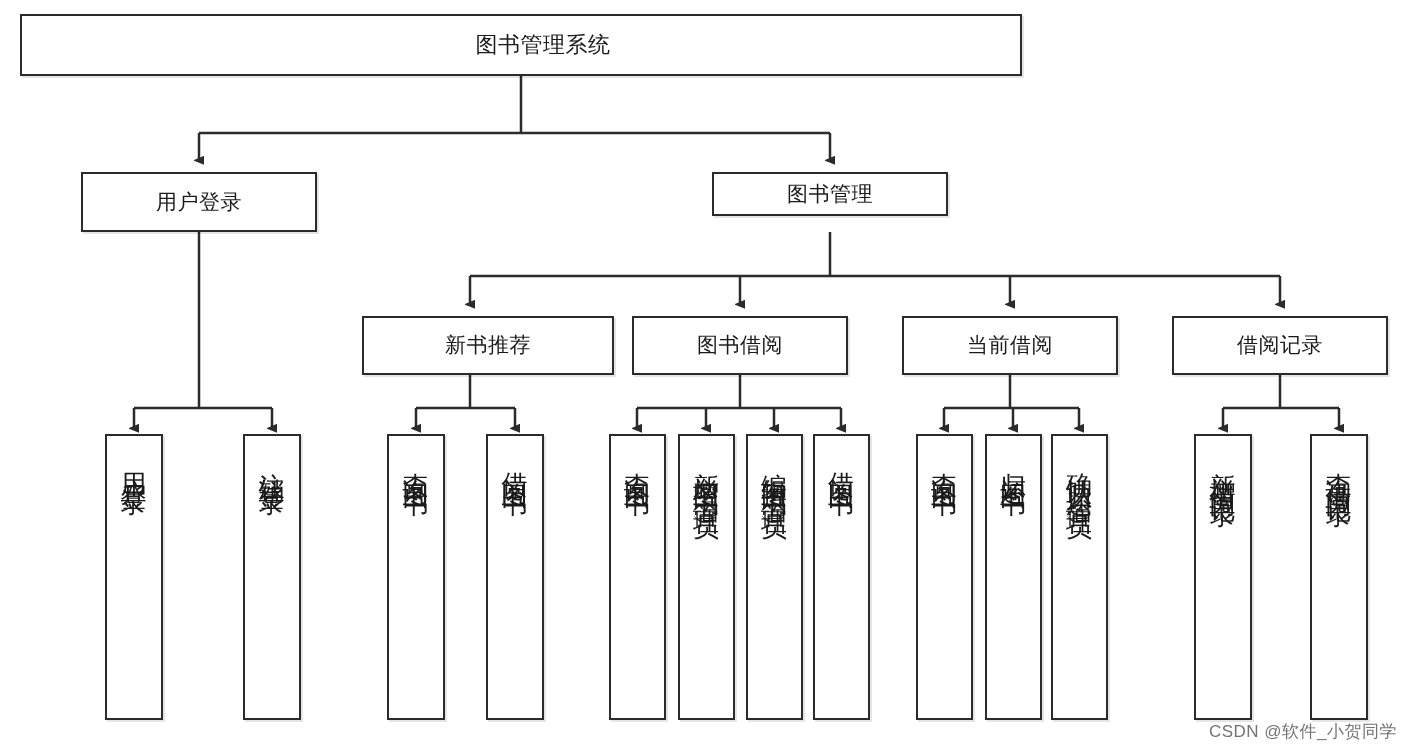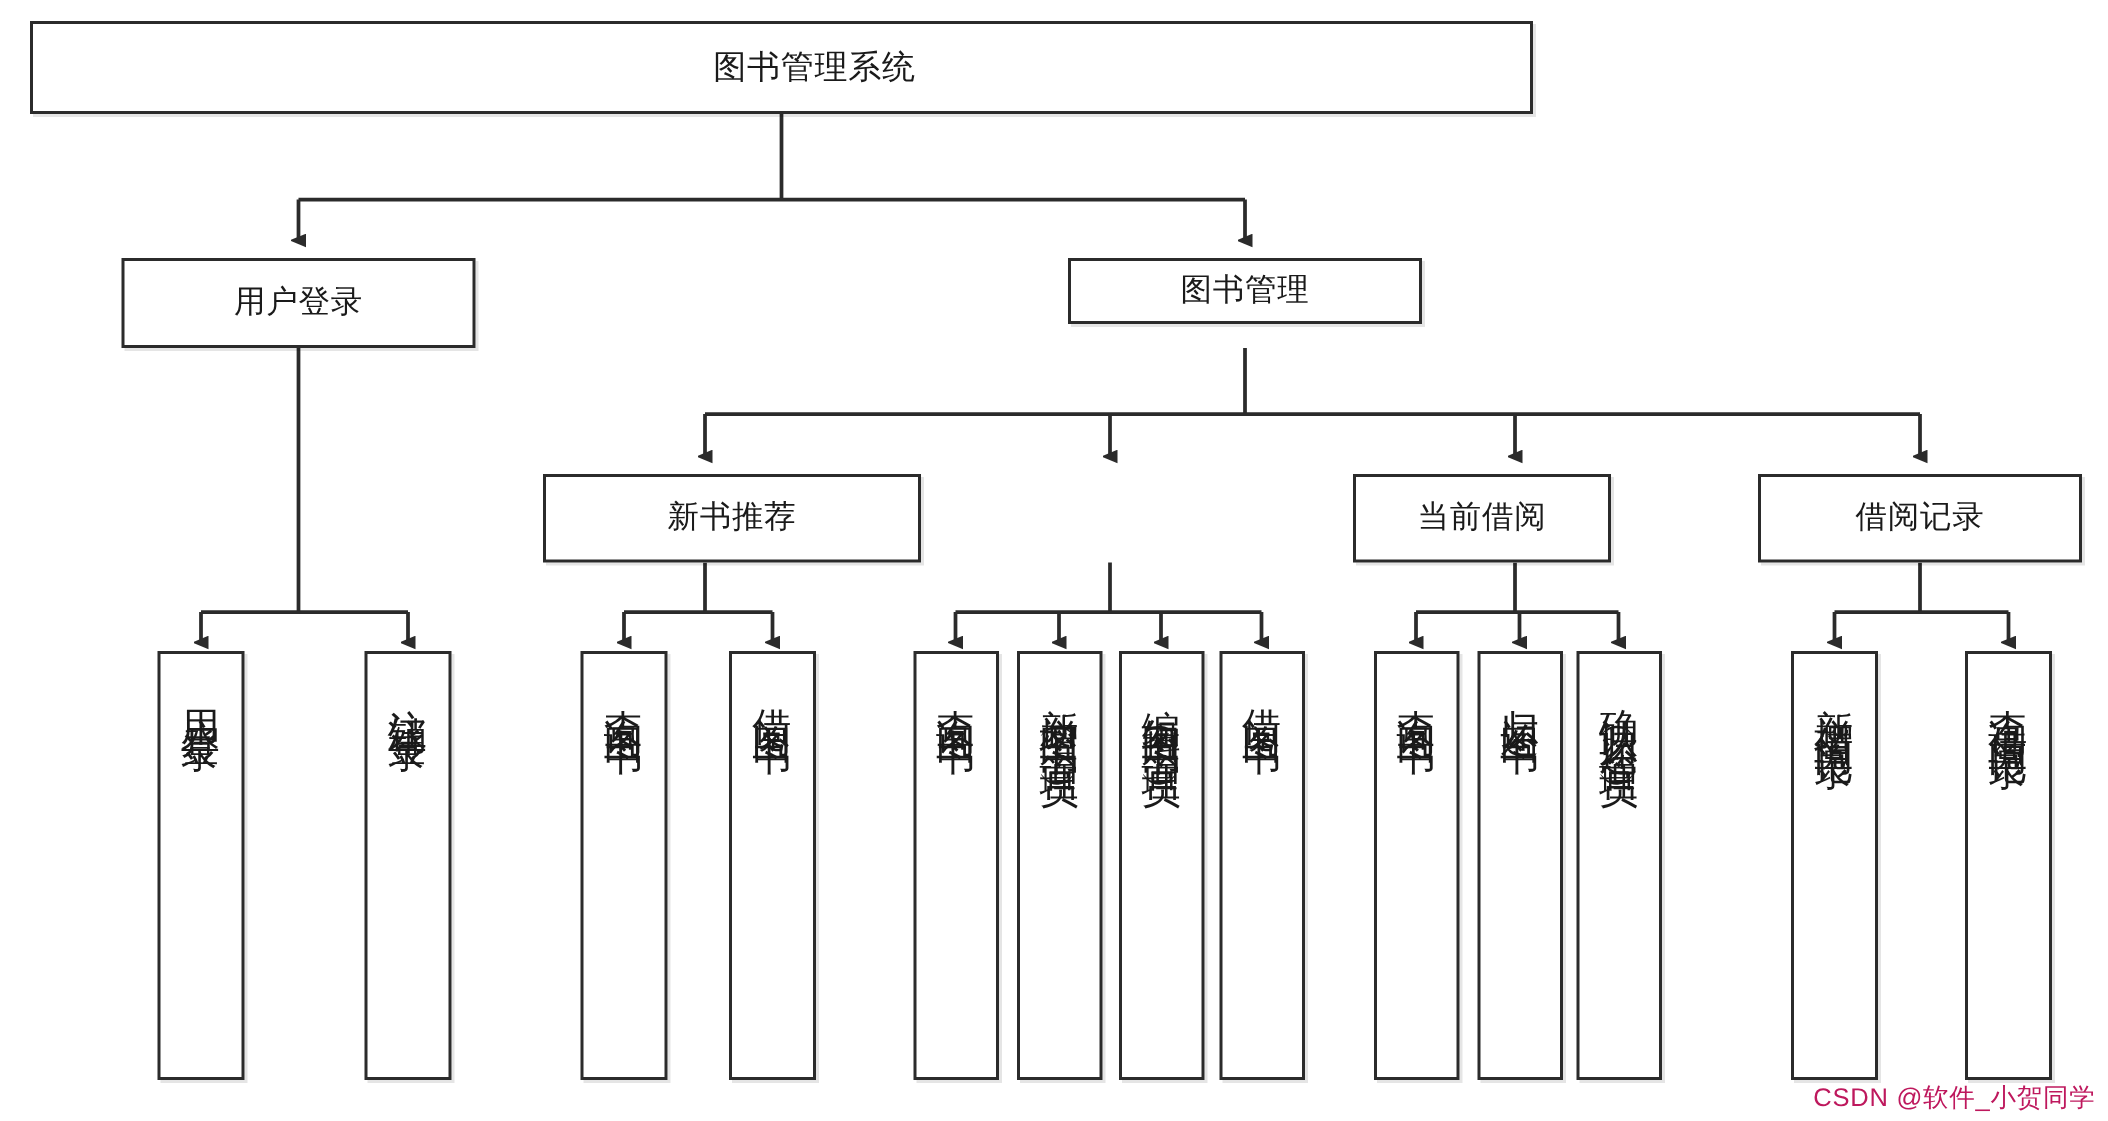--- a/index.html
+++ b/index.html
@@ -56,21 +56,21 @@
     font-size: 26px;
     letter-spacing: 6px;
     line-height: 1;
     margin: 0 auto;
   }
   .watermark {
     position: absolute;
     right: 8px;
     bottom: 4px;
     font-size: 17px;
-    color: #be185d;
+    color: #737373;
     white-space: nowrap;
     letter-spacing: 0.5px;
   }
 </style>
 </head>
 <body>
 
 <div id="canvas">
 
   <svg id="wires" viewBox="0 0 1405 747">
@@ -130,21 +130,24 @@
   <div class="node horiz" style="left:81px; top:172px; width:236px; height:60px;">
     <span class="label">用户登录</span>
   </div>
   <div class="node horiz" style="left:712px; top:172px; width:236px; height:44px;">
     <span class="label">图书管理</span>
   </div>
 
   <div class="node horiz" style="left:362px; top:316px; width:252px; height:59px;">
     <span class="label">新书推荐</span>
   </div>
-  <div class="node horiz" style="left:902px; top:316px; width:172px; height:59px;">
+  <div class="node horiz" style="left:632px; top:316px; width:216px; height:59px;">
+    <span class="label">图书借阅</span>
+  </div>
+  <div class="node horiz" style="left:902px; top:316px; width:216px; height:59px;">
     <span class="label">当前借阅</span>
   </div>
   <div class="node horiz" style="left:1172px; top:316px; width:216px; height:59px;">
     <span class="label">借阅记录</span>
   </div>
 
   <div class="node vert" style="left:105px; top:434px; width:58px; height:286px;">
     <span class="label">用户登录</span>
   </div>
   <div class="node vert" style="left:243px; top:434px; width:58px; height:286px;">

